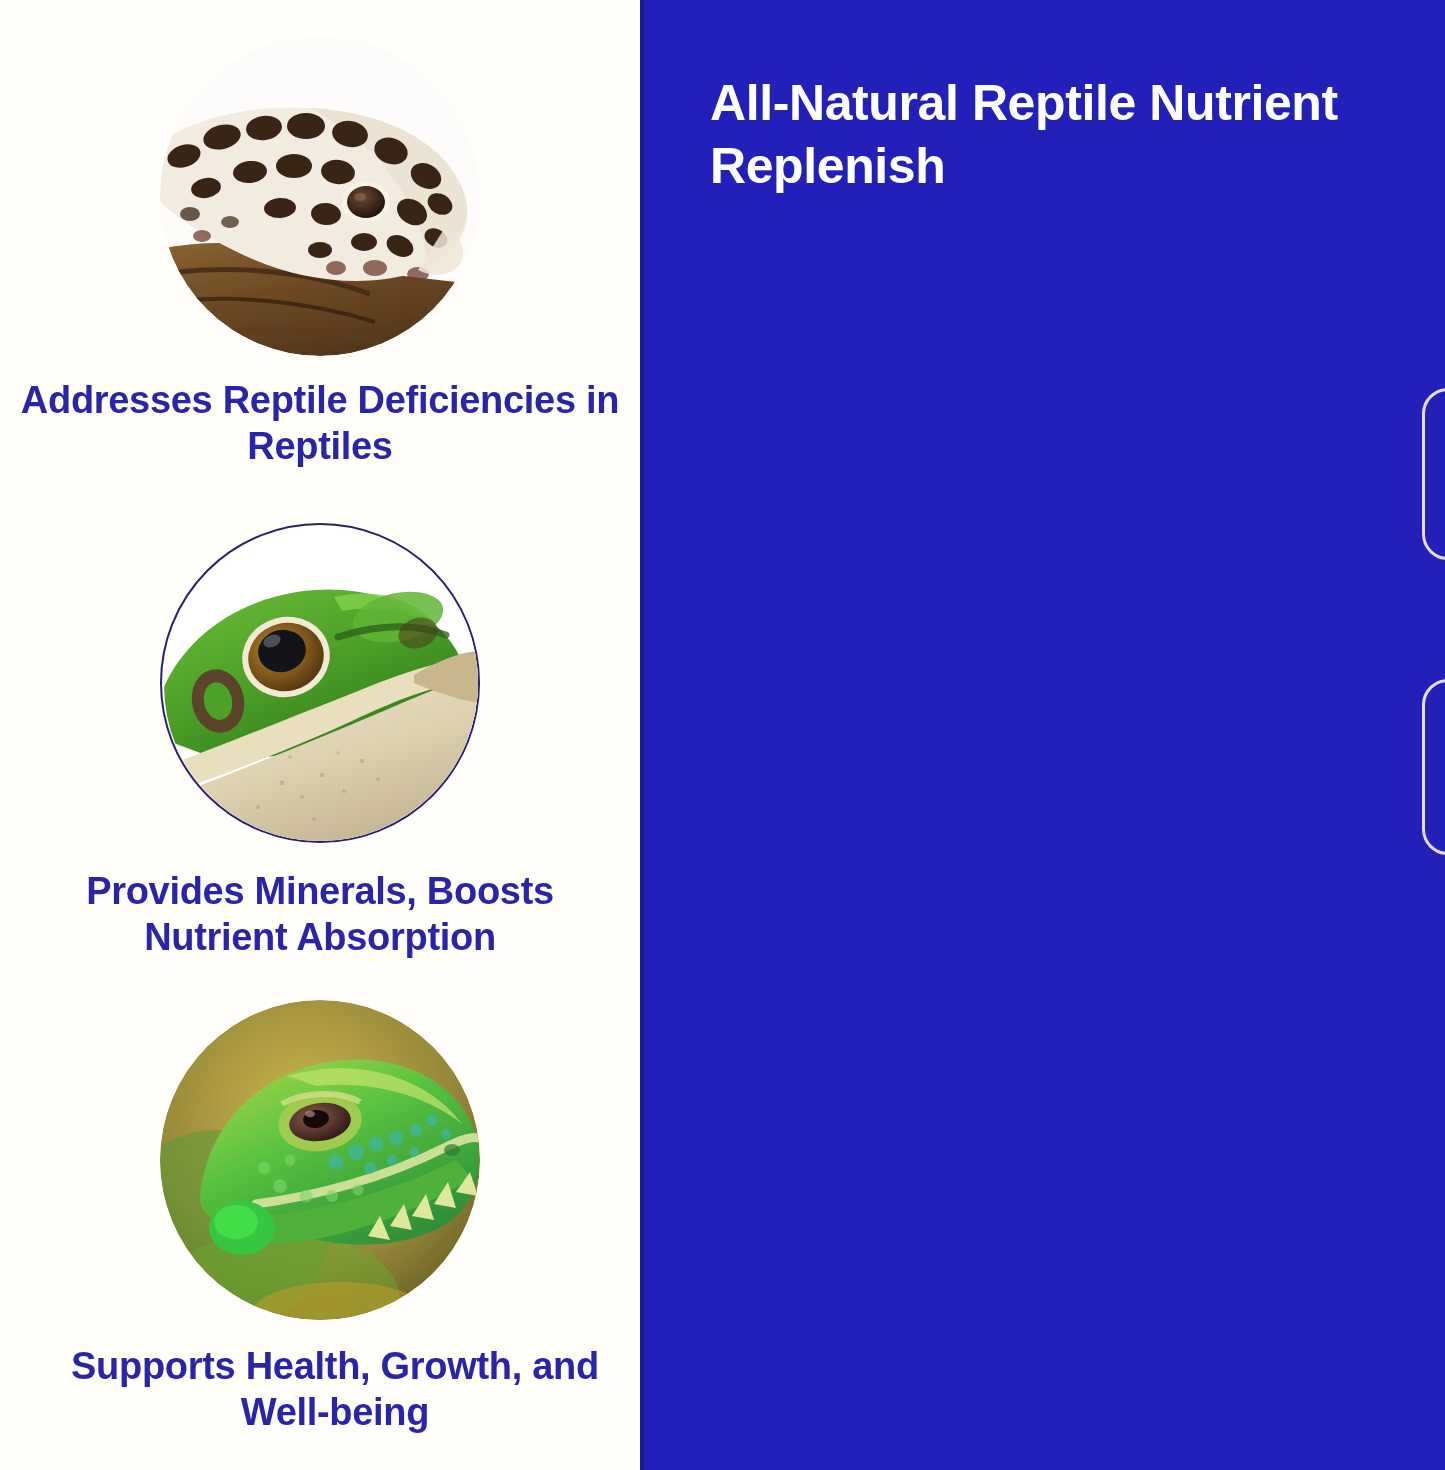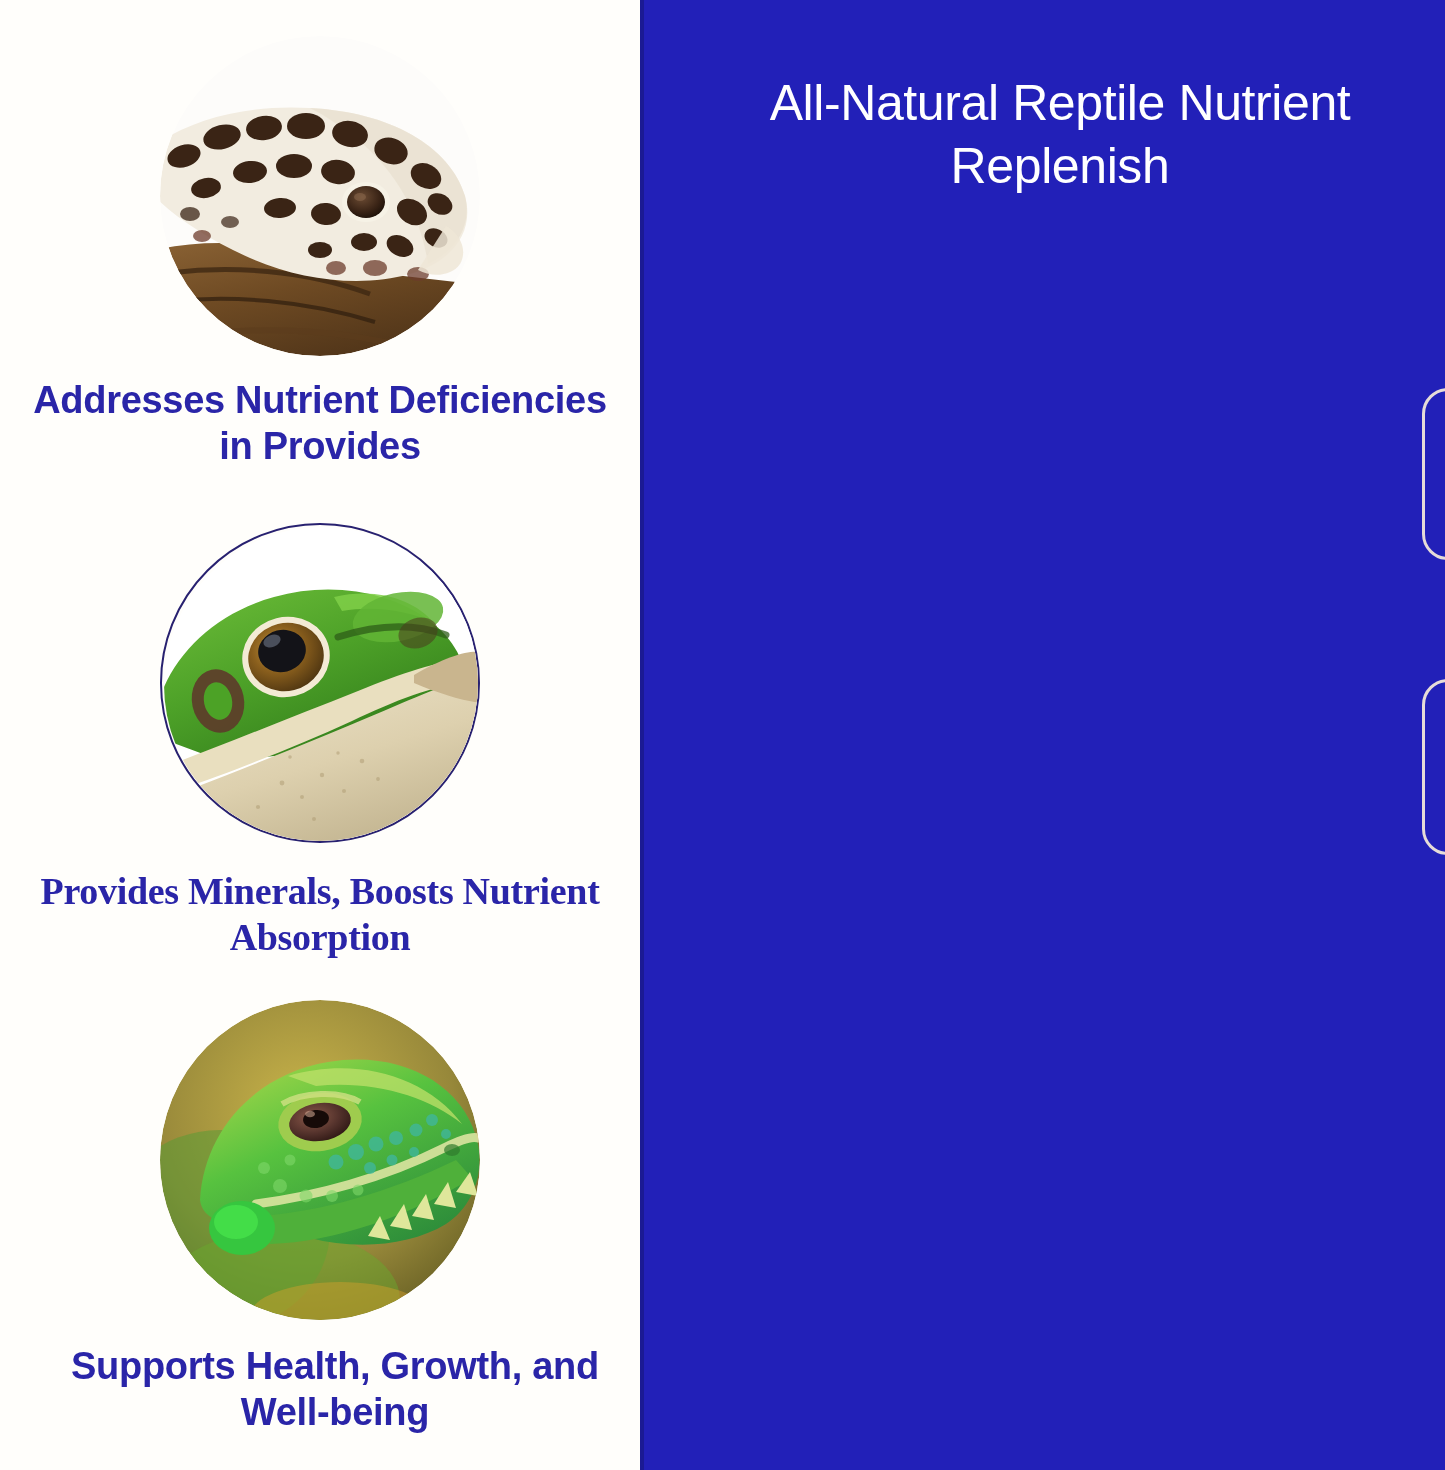--- a/index.html
+++ b/index.html
@@ -35,24 +35,23 @@
     background: #1b1a93;
   }
 
   .panel-title {
     position: absolute;
     left: 70px;
     top: 72px;
     width: 700px;
     color: #ffffff;
     font-size: 50px;
-    font-weight: normal;
+    font-weight: bold;
     line-height: 1.26;
     letter-spacing: -0.4px;
-    text-align: center;
   }
 
   
   .badge {
     position: absolute;
     left: 782px;
     width: 578px;
     box-sizing: border-box;
     border: 3px solid #e6dcd8;
     border-radius: 26px;
@@ -121,21 +120,21 @@
 
   .caption {
     margin-top: 22px;
     color: #2a25a8;
     font-size: 38px;
     font-weight: bold;
     line-height: 1.2;
     letter-spacing: -0.3px;
     padding: 0 16px;
   }
-  .feature-2 .caption { margin-top: 26px; font-family: Liberation Serif, serif; }
+  .feature-2 .caption { margin-top: 26px; }
   .feature-3 .caption { margin-top: 24px; padding-left: 46px; }
 
   svg { display: block; }
 </style>
 </head>
 <body>
 
 <div class="page">
 
   <div class="left-col">
@@ -200,21 +199,21 @@
             </g>
 
             <ellipse cx="206" cy="166" rx="24" ry="20" fill="#f6f2e6"></ellipse>
             <ellipse cx="206" cy="166" rx="19" ry="16" fill="url(#eyeg1)"></ellipse>
             <ellipse cx="200" cy="161" rx="6" ry="4" fill="#8d6a4e" opacity="0.55"></ellipse>
 
             <path d="M286 190 C 300 198, 308 214, 300 228 C 292 240, 272 242, 258 234 Z" fill="#efe6d6" opacity="0.85"></path>
           </g>
         </svg>
       </div>
-      <div class="caption">Addresses Nutrient Deficiencies in Provides</div>
+      <div class="caption">Addresses Reptile Deficiencies in Reptiles</div>
     </div>
 
     <div class="feature feature-2">
       <div class="photo photo-2">
         <svg viewBox="0 0 320 320" width="320" height="320">
           <defs>
             <clipPath id="clip2">
                 <circle cx="160" cy="160" r="158"></circle>
               </clipPath>
             <linearGradient id="frogg" x1="0" y1="0" x2="0.7" y2="1">

